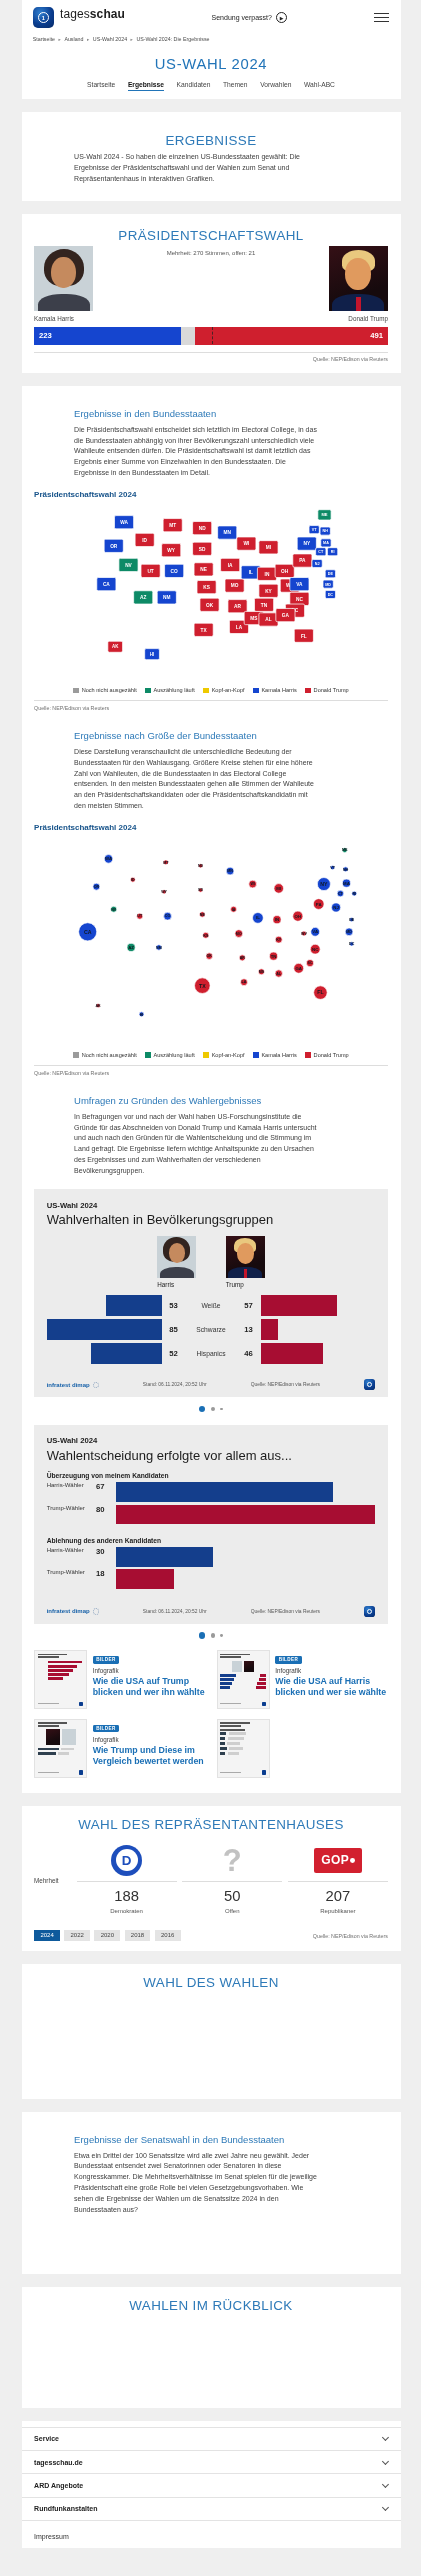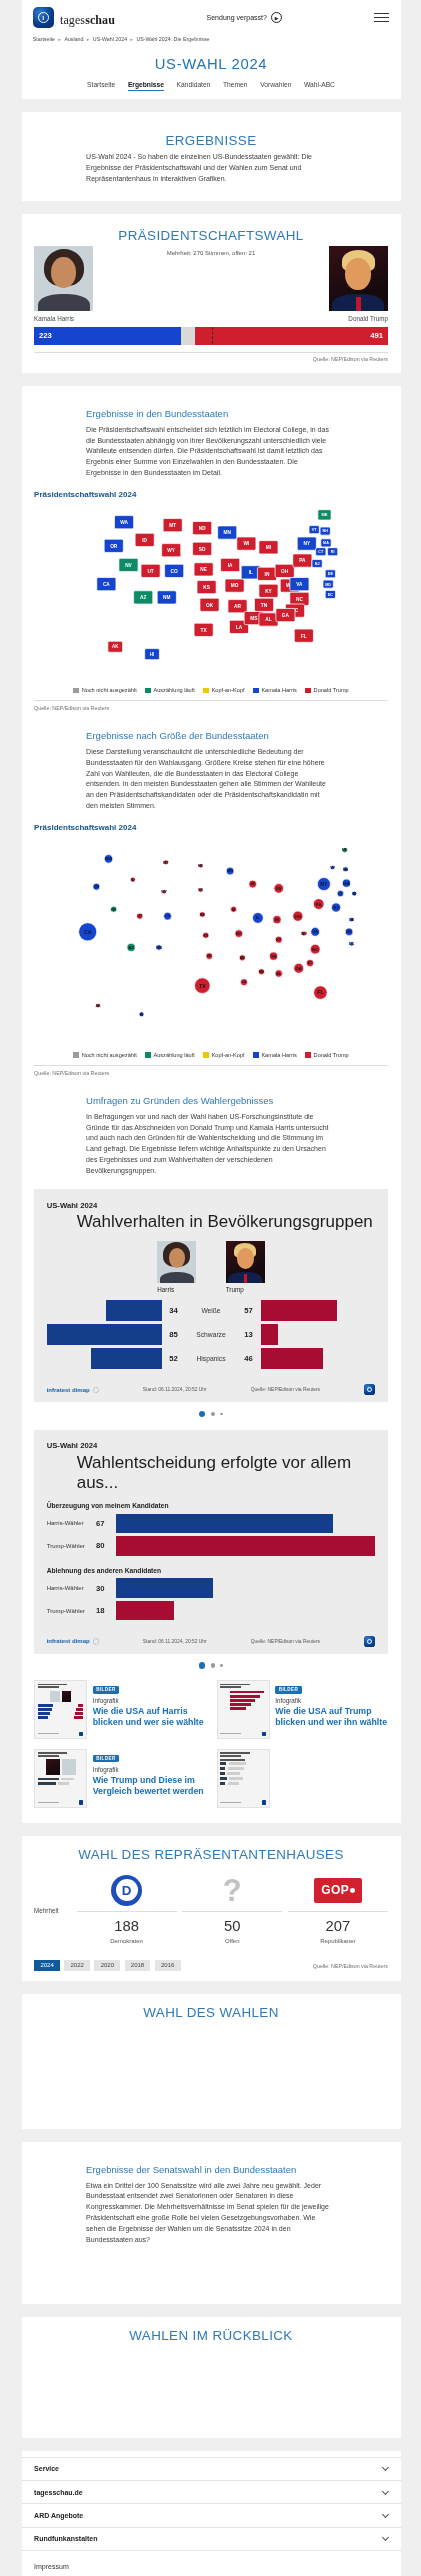--- a/index.html
+++ b/index.html
@@ -4,21 +4,21 @@
 <style>
   * { box-sizing: border-box; margin: 0; padding: 0; }
   html,body { background:#efefef; font-family:"Liberation Sans", sans-serif; color:#3b3b3b; }
   body { width:422px; margin:0 auto; }
   .shell { width:379px; margin:0 auto; padding-top:0; }
   .card { background:#fff; margin-bottom:12.6px; }
   .pad { padding:9.8px 12.6px; }
 
   
   .topbar { display:flex; align-items:center; justify-content:space-between; padding:7px 11.2px 5.6px; }
-  .brand { display:flex; align-items:flex-end; gap:6.3px;font-family:Liberation Serif, serif; }
+  .brand { display:flex; align-items:flex-start; gap:6.3px; }
   .ts-logo { width:21px; height:21px; border-radius:4.9px;
     background:radial-gradient(circle at 35% 28%, #2f7fd0 0%, #0a3d8f 55%, #062a66 100%);
     display:flex; align-items:center; justify-content:center; }
   .ts-logo .ring { width:11.2px; height:11.2px; border:1.4px solid #fff; border-radius:50%;
     display:flex; align-items:center; justify-content:center; color:#fff; font-size:5.6px; font-weight:bold; }
   .wordmark { font-size:12px; color:#1d1d1d; letter-spacing:0.1px; }
   .wordmark b { font-weight:700; }
   .watch { display:flex; align-items:center; gap:4.2px; font-size:7px; color:#222; }
   .play { width:11.2px; height:11.2px; border:1.1px solid #222; border-radius:50%; display:flex; align-items:center; justify-content:center; font-size:4.9px; color:#222; }
   .burger { width:15.5px; display:flex; flex-direction:column; gap:2.8px; cursor:pointer; }
@@ -26,21 +26,21 @@
   .breadcrumb { padding:2.8px 11.2px 7px; font-size:5.3px; color:#4a4a4a; display:flex; gap:3.5px; align-items:center; flex-wrap:wrap; }
   .breadcrumb .sep { color:#888; font-size:4.6px; }
   .page-title { text-align:center; font-size:14.8px; color:#2174b8; letter-spacing:0.7px; padding:7px 0 5.6px; font-weight:400; }
   .tabs { display:flex; justify-content:center; gap:12.6px; padding:2.8px 0 8.4px; font-size:6.7px; color:#444; }
   .tab { cursor:pointer; padding-bottom:2.1px; }
   .tab.active { color:#111; font-weight:bold; border-bottom:1.4px solid #2174b8; }
 
   
   .big-title { text-align:center; font-size:13.4px; color:#2e7ab8; font-weight:400; letter-spacing:0.4px; padding:11.2px 0 4.2px; }
   .sub-head { color:#2e7ab8; font-size:9.5px; font-weight:500; margin:12.6px 0 5.6px; }
-  .indent { margin-left:52px; width:246px; }
+  .indent { margin-left:40px; width:246px; }
   .body-text { font-size:7px; line-height:1.55; color:#3d3d3d; }
   .chart-label { font-size:8px; font-weight:bold; color:#17538a; margin:11.2px 0 4.2px; }
   .hr { border-top:0.7px solid #ddd; margin-top:7px; }
   .source { font-size:5.3px; color:#6f6f6f; padding:3.5px 0 1.4px; }
   .source.right { text-align:right; }
 
   
   .majority-note { text-align:center; font-size:6px; color:#555; margin-top:2.8px; }
   .cand-row { display:flex; justify-content:space-between; margin-top:1.4px; }
   .photo { width:59px; height:65px; position:relative; overflow:hidden; background:#c9d2d7; }
@@ -61,21 +61,21 @@
 
   
   .map-wrap { display:flex; justify-content:center; }
   .legend { display:flex; justify-content:center; gap:8.4px; font-size:5.6px; color:#333; margin:7px 0 2.8px; flex-wrap:wrap; }
   .legend .item { display:flex; align-items:center; gap:2.8px; }
   .legend .chip { width:5.6px; height:5.6px; display:inline-block; }
 
   
   .info-card { background:#ececec; padding:11.2px 12.6px 7px; margin-top:12.6px; }
   .info-kicker { font-size:7.7px; font-weight:bold; color:#1d1d1d; }
-  .info-title { font-size:17px; color:#1d1d1d; margin-top:2.8px; font-weight:400;margin-left:30px; }
+  .info-title { font-size:13px; color:#1d1d1d; margin-top:2.8px; font-weight:400; }
   .cand-photos { display:flex; justify-content:center; gap:29.5px; margin-top:8.4px; }
   .cand-photos .col { text-align:left; }
   .mini-photo { width:39px; height:42px; }
   .cand-photos .cname { font-size:6.3px; color:#222; margin-top:2.8px; }
   .demo-rows { margin-top:5.6px; }
   .demo-row { display:grid; grid-template-columns:1fr 24px 51px 24px 1fr; align-items:center; height:24px; }
   .demo-row .h-bar-wrap { display:flex; justify-content:flex-end; }
   .demo-row .bar { height:21px; }
   .demo-row .val { font-size:7.7px; font-weight:bold; color:#222; text-align:center; }
   .demo-row .cat { font-size:6.7px; color:#333; text-align:center; }
@@ -84,21 +84,21 @@
   .ifd .dotring { width:6.3px; height:6.3px; border:1.4px dotted #8fa6c0; border-radius:50%; display:inline-block; }
   .mini-app { width:11.2px; height:11.2px; border-radius:2.8px; background:radial-gradient(circle at 35% 28%, #2f7fd0, #0a3d8f 60%, #062a66); display:flex; align-items:center; justify-content:center; }
   .mini-app i { width:4.9px; height:4.9px; border:0.7px solid #fff; border-radius:50%; display:block; }
   .dots { display:flex; justify-content:center; align-items:center; gap:5.6px; margin:8.4px 0 1.4px; }
   .dot { border-radius:50%; background:#9a9a9a; }
   .dot.d1 { width:6.3px; height:6.3px; background:#1a6fb5; }
   .dot.d2 { width:4.2px; height:4.2px; }
   .dot.d3 { width:2.8px; height:2.8px; }
 
   .dec-group-label { font-size:6.7px; font-weight:bold; color:#222; margin:9.8px 0 2.8px; }
-  .dec-row { display:flex; align-items:center; height:22.5px; gap:4.2px; }
+  .dec-row { display:flex; height:22.5px; gap:4.2px; }
   .dec-row .rlabel { width:45px; font-size:6px; color:#333; }
   .dec-row .rval { width:15.5px; font-size:7.7px; font-weight:bold; color:#222; }
   .dec-row .rbar-zone { flex:1; }
   .dec-row .rbar { height:19.7px; }
 
   
   .teasers { display:grid; grid-template-columns:1fr 1fr; gap:9.8px 11.2px; margin-top:11.2px; }
   .teaser { display:flex; gap:5.6px; }
   .thumb { width:53px; height:59px; background:#f4f4f4; border:0.7px solid #e2e2e2; position:relative; flex:none; padding:2.8px; }
   .thumb .kl { height:1.4px; background:#555; margin-bottom:1.4px; }
@@ -519,21 +519,21 @@
               <div class="p-tie"></div>
             </div>
           <div class="cname">Trump</div>
         </div>
       </div>
       <div class="demo-rows" id="demo-rows">
           <div class="demo-row">
             <div class="h-bar-wrap">
               <div class="bar" style="width: 48.2353%; background: rgb(20, 62, 140);"></div>
             </div>
-            <div class="val">34</div>
+            <div class="val">53</div>
             <div class="cat">Weiße</div>
             <div class="val">57</div>
             <div>
               <div class="bar" style="width: 67.0588%; background: rgb(167, 13, 50);"></div>
             </div>
           </div>
           <div class="demo-row">
             <div class="h-bar-wrap">
               <div class="bar" style="width: 100%; background: rgb(20, 62, 140);"></div>
             </div>
@@ -621,51 +621,20 @@
           </span>
       </div>
     </div>
     <div class="dots">
       <span class="dot d1"></span>
       <span class="dot d2"></span>
       <span class="dot d3"></span>
     </div>
 
     <div class="teasers" id="teasers">
-        <div class="teaser">
-          <div class="thumb">
-            <div class="kl" style="width: 29.5px;"></div>
-            <div class="kl" style="width: 21px; margin-bottom: 2.8px;"></div>
-            <div class="tphotos">
-              <div class="photo harris" style="width: 9.8px; height: 11.2px;"></div>
-              <div class="photo trump" style="width: 9.8px; height: 11.2px;"></div>
-            </div>
-            <div style="display: flex; justify-content: space-between; margin-bottom: 1.4px;">
-              <div class="gbar" style="width: 15.5px; background: rgb(20, 62, 140); margin-bottom: 0px;"></div>
-              <div class="gbar" style="width: 5.6px; background: rgb(167, 13, 50); margin-bottom: 0px;"></div>
-            </div>
-            <div style="display: flex; justify-content: space-between; margin-bottom: 1.4px;">
-              <div class="gbar" style="width: 14px; background: rgb(20, 62, 140); margin-bottom: 0px;"></div>
-              <div class="gbar" style="width: 7px; background: rgb(167, 13, 50); margin-bottom: 0px;"></div>
-            </div>
-            <div style="display: flex; justify-content: space-between; margin-bottom: 1.4px;">
-              <div class="gbar" style="width: 12px; background: rgb(20, 62, 140); margin-bottom: 0px;"></div>
-              <div class="gbar" style="width: 8.4px; background: rgb(167, 13, 50); margin-bottom: 0px;"></div>
-            </div>
-            <div style="display: flex; justify-content: space-between; margin-bottom: 1.4px;">
-              <div class="gbar" style="width: 9.8px; background: rgb(20, 62, 140); margin-bottom: 0px;"></div>
-              <div class="gbar" style="width: 9.8px; background: rgb(167, 13, 50); margin-bottom: 0px;"></div>
-            </div>
-            <div class="tfoot">
-              <span class="fl"></span>
-              <span class="fapp"></span>
-            </div>
-          </div>
-          <div class="t-meta"><span class="badge">BILDER</span><div class="t-kicker">Infografik</div><div class="t-title">Wie die USA auf Harris blicken und wer sie wählte</div></div>
-        </div>
         <div class="teaser">
           <div class="thumb">
             <div class="kl" style="width: 29.5px;"></div>
             <div class="kl" style="width: 21px; margin-bottom: 2.8px;"></div>
             <div class="gbar" style="width: 34px; margin-left: 9.8px; background: rgb(167, 13, 50);"></div>
             <div class="gbar" style="width: 29.5px; margin-left: 9.8px; background: rgb(167, 13, 50);"></div>
             <div class="gbar" style="width: 25px; margin-left: 9.8px; background: rgb(167, 13, 50);"></div>
             <div class="gbar" style="width: 21px; margin-left: 9.8px; background: rgb(167, 13, 50);"></div>
             <div class="gbar" style="width: 15.5px; margin-left: 9.8px; background: rgb(167, 13, 50);"></div>
             <div class="tfoot">
@@ -673,20 +642,51 @@
               <span class="fapp"></span>
             </div>
           </div>
           <div class="t-meta"><span class="badge">BILDER</span><div class="t-kicker">Infografik</div><div class="t-title">Wie die USA auf Trump blicken und wer ihn wählte</div></div>
         </div>
         <div class="teaser">
           <div class="thumb">
             <div class="kl" style="width: 29.5px;"></div>
             <div class="kl" style="width: 21px; margin-bottom: 2.8px;"></div>
             <div class="tphotos">
+              <div class="photo harris" style="width: 9.8px; height: 11.2px;"></div>
+              <div class="photo trump" style="width: 9.8px; height: 11.2px;"></div>
+            </div>
+            <div style="display: flex; justify-content: space-between; margin-bottom: 1.4px;">
+              <div class="gbar" style="width: 15.5px; background: rgb(20, 62, 140); margin-bottom: 0px;"></div>
+              <div class="gbar" style="width: 5.6px; background: rgb(167, 13, 50); margin-bottom: 0px;"></div>
+            </div>
+            <div style="display: flex; justify-content: space-between; margin-bottom: 1.4px;">
+              <div class="gbar" style="width: 14px; background: rgb(20, 62, 140); margin-bottom: 0px;"></div>
+              <div class="gbar" style="width: 7px; background: rgb(167, 13, 50); margin-bottom: 0px;"></div>
+            </div>
+            <div style="display: flex; justify-content: space-between; margin-bottom: 1.4px;">
+              <div class="gbar" style="width: 12px; background: rgb(20, 62, 140); margin-bottom: 0px;"></div>
+              <div class="gbar" style="width: 8.4px; background: rgb(167, 13, 50); margin-bottom: 0px;"></div>
+            </div>
+            <div style="display: flex; justify-content: space-between; margin-bottom: 1.4px;">
+              <div class="gbar" style="width: 9.8px; background: rgb(20, 62, 140); margin-bottom: 0px;"></div>
+              <div class="gbar" style="width: 9.8px; background: rgb(167, 13, 50); margin-bottom: 0px;"></div>
+            </div>
+            <div class="tfoot">
+              <span class="fl"></span>
+              <span class="fapp"></span>
+            </div>
+          </div>
+          <div class="t-meta"><span class="badge">BILDER</span><div class="t-kicker">Infografik</div><div class="t-title">Wie die USA auf Harris blicken und wer sie wählte</div></div>
+        </div>
+        <div class="teaser">
+          <div class="thumb">
+            <div class="kl" style="width: 29.5px;"></div>
+            <div class="kl" style="width: 21px; margin-bottom: 2.8px;"></div>
+            <div class="tphotos">
               <div class="photo trump" style="width: 14px; height: 16px;"></div>
               <div class="photo harris" style="width: 14px; height: 16px;"></div>
             </div>
             <div style="display: flex; gap: 2.1px; margin-bottom: 2.1px;">
               <div class="gbar" style="width: 21px; background: rgb(46, 63, 78); margin-bottom: 0px;"></div>
               <div class="gbar" style="width: 12.6px; background: rgb(207, 207, 207); margin-bottom: 0px;"></div>
             </div>
             <div style="display: flex; gap: 2.1px; margin-bottom: 2.1px;">
               <div class="gbar" style="width: 18px; background: rgb(46, 63, 78); margin-bottom: 0px;"></div>
               <div class="gbar" style="width: 11.2px; background: rgb(207, 207, 207); margin-bottom: 0px;"></div>

